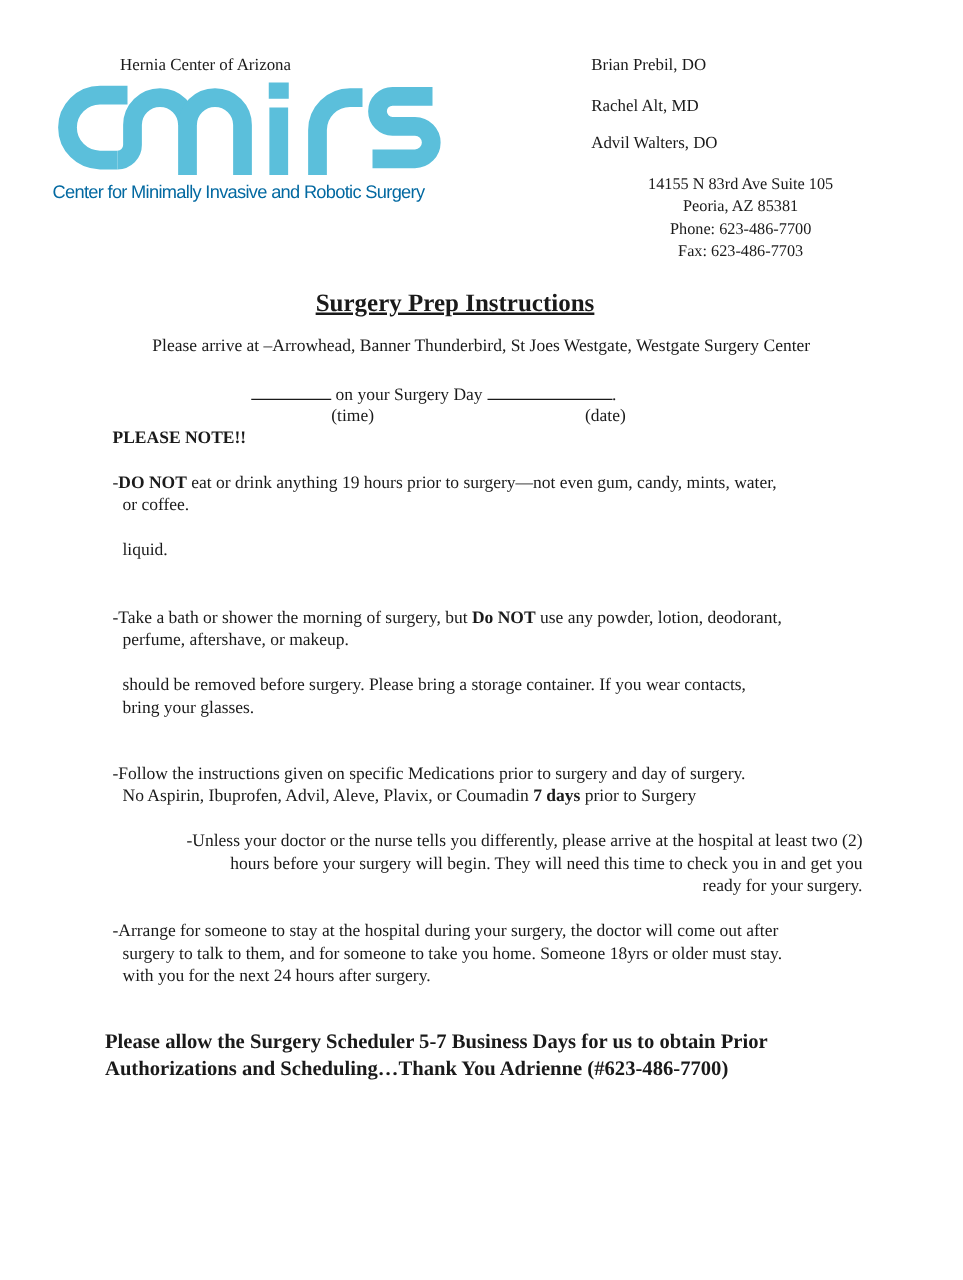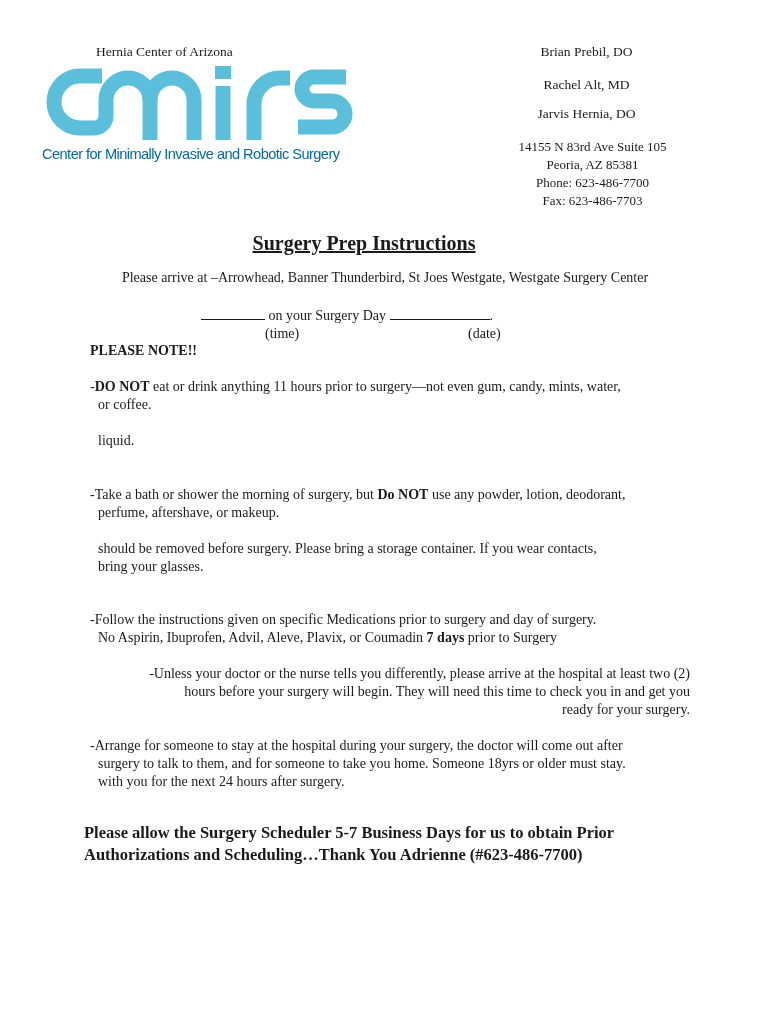--- a/index.html
+++ b/index.html
@@ -3,21 +3,21 @@
 <meta charset="utf-8">
 <style>
   html, body { margin: 0; padding: 0; background: #ffffff; }
   body { width: 770px; height: 1024px; position: relative; overflow: hidden;
          font-family: "Liberation Serif", "DejaVu Serif", serif; color: #1a1a1a; }
   .abs { position: absolute; }
   .hernia { left: 96px; top: 44px; font-size: 13.5px; }
   .logo { left: 42px; top: 62px; width: 316px; height: 80px; }
   .tagline { left: 42px; top: 146px; font-family: "Liberation Sans", "DejaVu Sans", sans-serif;
              font-size: 14.6px; letter-spacing: -0.55px; color: #0369a1; white-space: nowrap; }
-  .doctors { left: 484px; width: 205px; text-align: center; font-size: 13.5px; }
+  .doctors { left: 473px; width: 205px; font-size: 13.5px; }
   .doc { position: absolute; left: 0; width: 100%; }
   .addr { left: 490px; top: 138px; width: 205px; text-align: center; font-size: 13px; line-height: 18px; }
   .title { left: 0; width: 728px; top: 232px; text-align: center; font-size: 20px; font-weight: bold; }
   .title span { text-decoration: underline; }
   .arrive { left: 0; width: 770px; top: 270px; text-align: center; font-size: 14px; }
   .timeline { left: 0; width: 694px; top: 306px; text-align: center; font-size: 14px; }
   .blank { display: inline-block; border-bottom: 1px solid #1a1a1a; height: 13px; vertical-align: baseline; }
   .sub { font-size: 14px; top: 326px; }
   .note { left: 90px; top: 343px; font-size: 14px; font-weight: bold; }
   .para { left: 90px; width: 600px; font-size: 14px; line-height: 18px; }
@@ -48,21 +48,21 @@
     </g>
     <rect x="173" y="4" width="16" height="13" fill="#5bbfdb"></rect>
   </svg>
 </div>
 
 <div class="abs tagline">Center for Minimally Invasive and Robotic Surgery</div>
 
 <div class="abs doctors" style="top:44px;height:80px;">
   <div class="doc" style="top:0px;">Brian Prebil, DO</div>
   <div class="doc" style="top:33px;">Rachel  Alt, MD</div>
-  <div class="doc" style="top:62px;">Jarvis Hernia, DO</div>
+  <div class="doc" style="top:62px;">Advil Walters, DO</div>
 </div>
 
 <div class="abs addr">
   <div>14155 N 83rd Ave Suite 105</div>
   <div>Peoria, AZ 85381</div>
   <div>Phone: 623-486-7700</div>
   <div>Fax: 623-486-7703</div>
 </div>
 
 <div class="abs title"><span>Surgery Prep Instructions</span></div>
@@ -71,21 +71,21 @@
 
 <div class="abs timeline">
   <span class="blank" style="width:64px;"></span><span> on your Surgery Day </span><span class="blank" style="width:100px;"></span><span>.</span>
 </div>
 <div class="abs sub" style="left:265px;">(time)</div>
 <div class="abs sub" style="left:468px;">(date)</div>
 
 <div class="abs note">PLEASE NOTE!!</div>
 
 <div class="abs para" style="top:378px;">
-  <span class="line"><span>-</span><b>DO NOT</b><span> eat or drink anything 11 hours prior to surgery—not even gum, candy, mints, water,</span></span>
+  <span class="line"><span>-</span><b>DO NOT</b><span> eat or drink anything 19 hours prior to surgery—not even gum, candy, mints, water,</span></span>
   <span class="line ind">or coffee.</span>
 </div>
 
 <div class="abs para" style="top:432px;">
   <span class="line ind">liquid.</span>
 </div>
 
 <div class="abs para" style="top:486px;">
   <span class="line"><span>-Take a bath or shower the morning of surgery, but </span><b>Do NOT</b><span> use any powder, lotion, deodorant,</span></span>
   <span class="line ind">perfume, aftershave, or makeup.</span>

